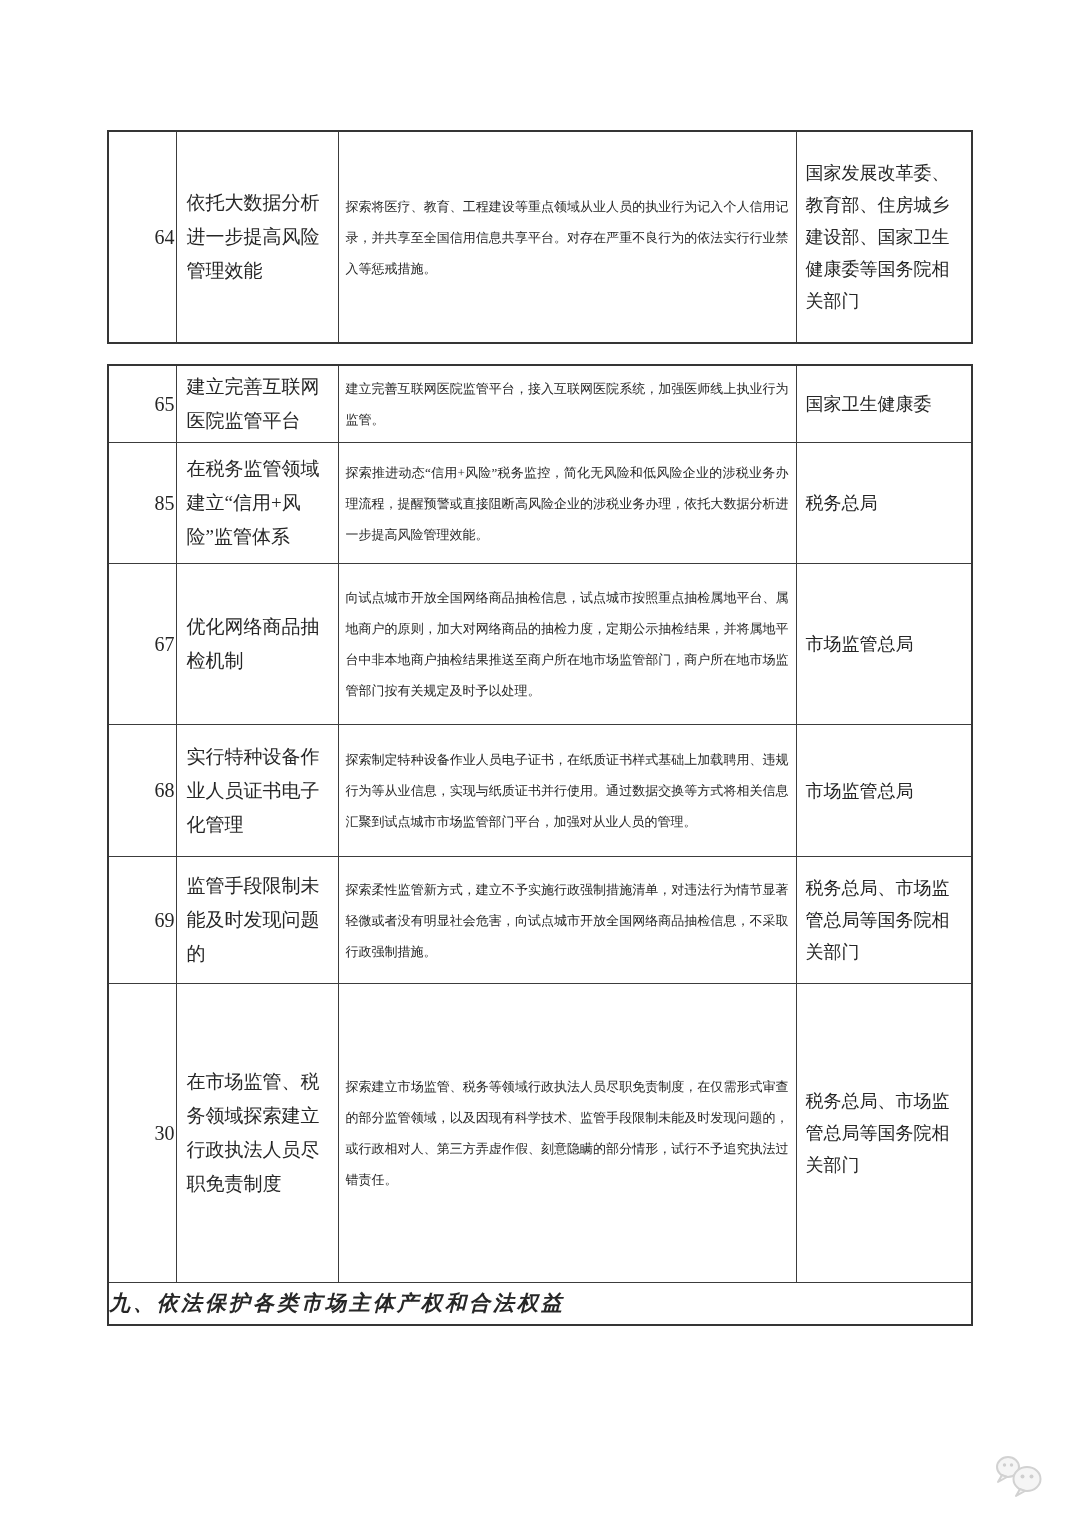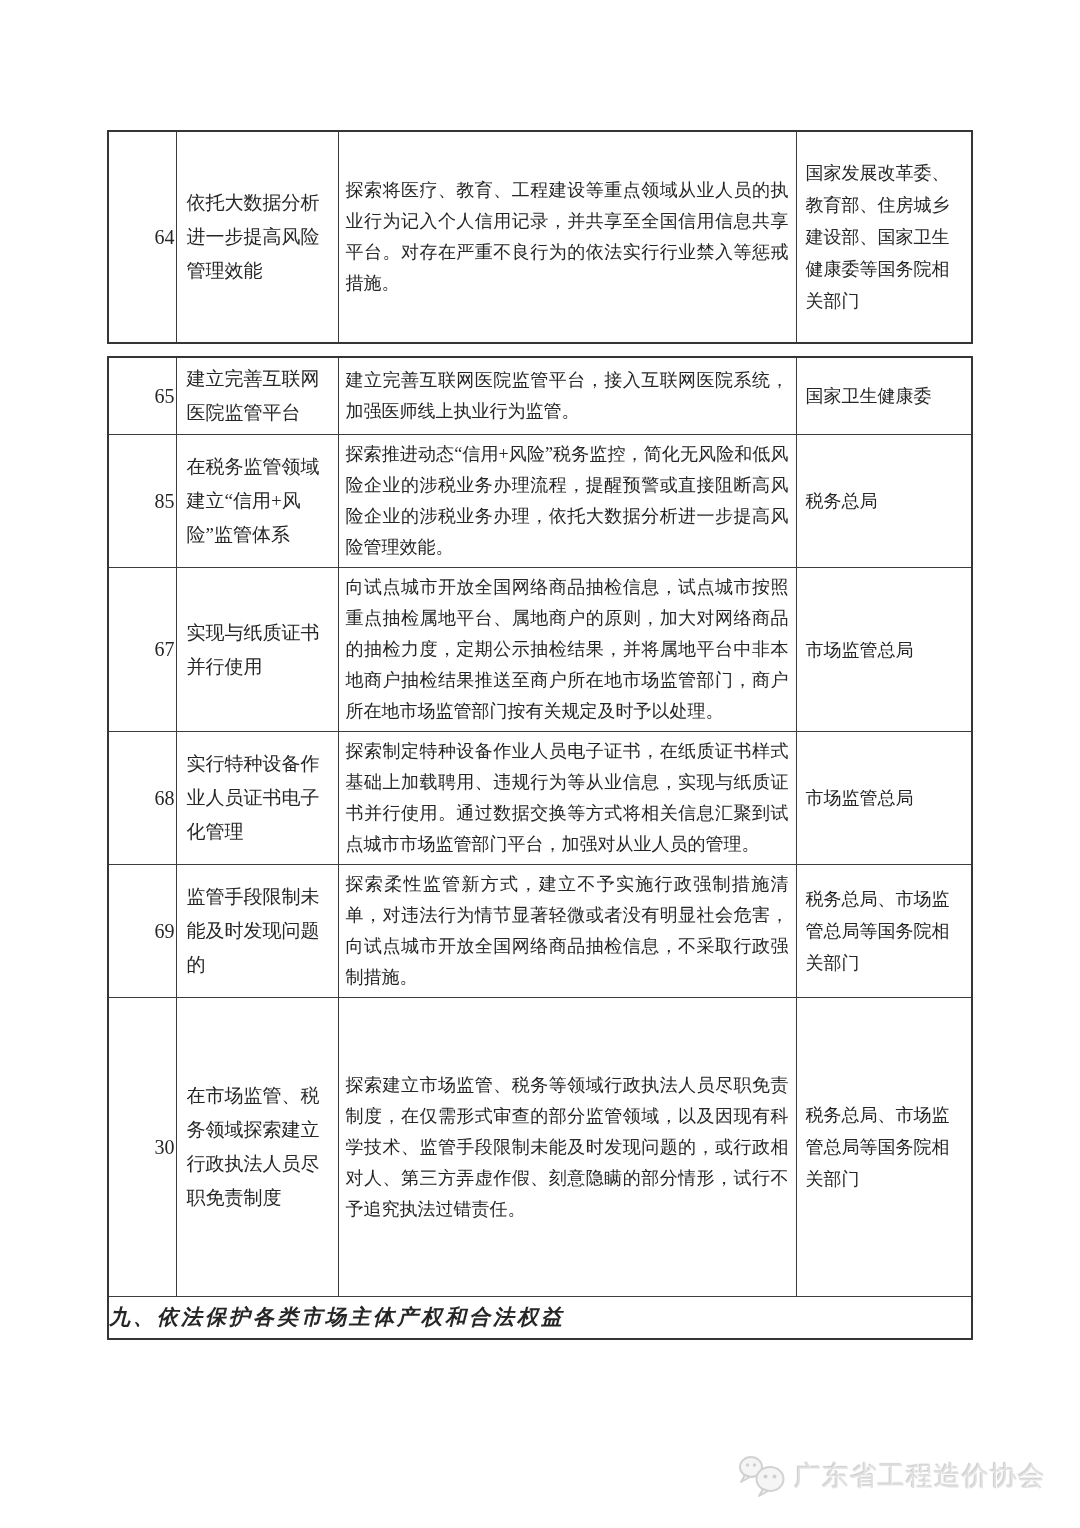--- a/index.html
+++ b/index.html
@@ -17,21 +17,21 @@
   table.tbl {
     position: absolute;
     left: 107px;
     width: 864px;
     border-collapse: collapse;
     table-layout: fixed;
     background: #ffffff;
     border: 2.5px solid #353535;
   }
   table.part1 { top: 130px; }
-  table.part2 { top: 356px; }
+  table.part2 { top: 364px; }
   table.tbl td {
     border: 1.5px solid #3c3c3c;
     vertical-align: middle;
     color: #262626;
     box-sizing: border-box;
   }
   col.c-num   { width: 68px; }
   col.c-title { width: 162px; }
   col.c-desc  { width: 458px; }
   col.c-dept  { width: 176px; }
@@ -41,21 +41,21 @@
     text-align: right;
     font-family: "Liberation Serif", serif;
   }
   td.title {
     font-size: 19px;
     line-height: 34px;
     padding: 4px 8px 4px 10px;
     text-align: left;
   }
   td.desc {
-    font-size: 18px;
+    font-size: 13px;
     line-height: 31px;
     padding: 4px 7px;
     text-align: justify;
     text-justify: inter-ideograph;
   }
   td.dept {
     font-size: 18px;
     line-height: 32px;
     padding: 4px 4px 4px 9px;
     text-align: left;
@@ -133,21 +133,21 @@
         <td class="dept">国家卫生健康委</td>
       </tr>
       <tr class="r66">
         <td class="num">85</td>
         <td class="title">在税务监管领域建立“信用+风险”监管体系</td>
         <td class="desc">探索推进动态“信用+风险”税务监控，简化无风险和低风险企业的涉税业务办理流程，提醒预警或直接阻断高风险企业的涉税业务办理，依托大数据分析进一步提高风险管理效能。</td>
         <td class="dept">税务总局</td>
       </tr>
       <tr class="r67">
         <td class="num">67</td>
-        <td class="title">实现与纸质证书并行使用</td>
+        <td class="title">优化网络商品抽检机制</td>
         <td class="desc">向试点城市开放全国网络商品抽检信息，试点城市按照重点抽检属地平台、属地商户的原则，加大对网络商品的抽检力度，定期公示抽检结果，并将属地平台中非本地商户抽检结果推送至商户所在地市场监管部门，商户所在地市场监管部门按有关规定及时予以处理。</td>
         <td class="dept">市场监管总局</td>
       </tr>
       <tr class="r68">
         <td class="num">68</td>
         <td class="title">实行特种设备作业人员证书电子化管理</td>
         <td class="desc">探索制定特种设备作业人员电子证书，在纸质证书样式基础上加载聘用、违规行为等从业信息，实现与纸质证书并行使用。通过数据交换等方式将相关信息汇聚到试点城市市场监管部门平台，加强对从业人员的管理。</td>
         <td class="dept">市场监管总局</td>
       </tr>
       <tr class="r69">
@@ -176,16 +176,15 @@
         <ellipse cx="33" cy="25" rx="13.5" ry="12"></ellipse>
         <path d="M26,35 L22,42 L31,37 Z" stroke-linejoin="round"></path>
       </g>
       <g fill="#cfcfcf">
         <circle cx="10.5" cy="11" r="1.7"></circle>
         <circle cx="17.5" cy="11" r="1.7"></circle>
         <circle cx="28.5" cy="22.5" r="2"></circle>
         <circle cx="37.5" cy="22.5" r="2"></circle>
       </g>
     </svg>
-    <span class="wm-text">广东省工程造价协会</span>
   </div>
 
 </div>
 
 </body></html>

